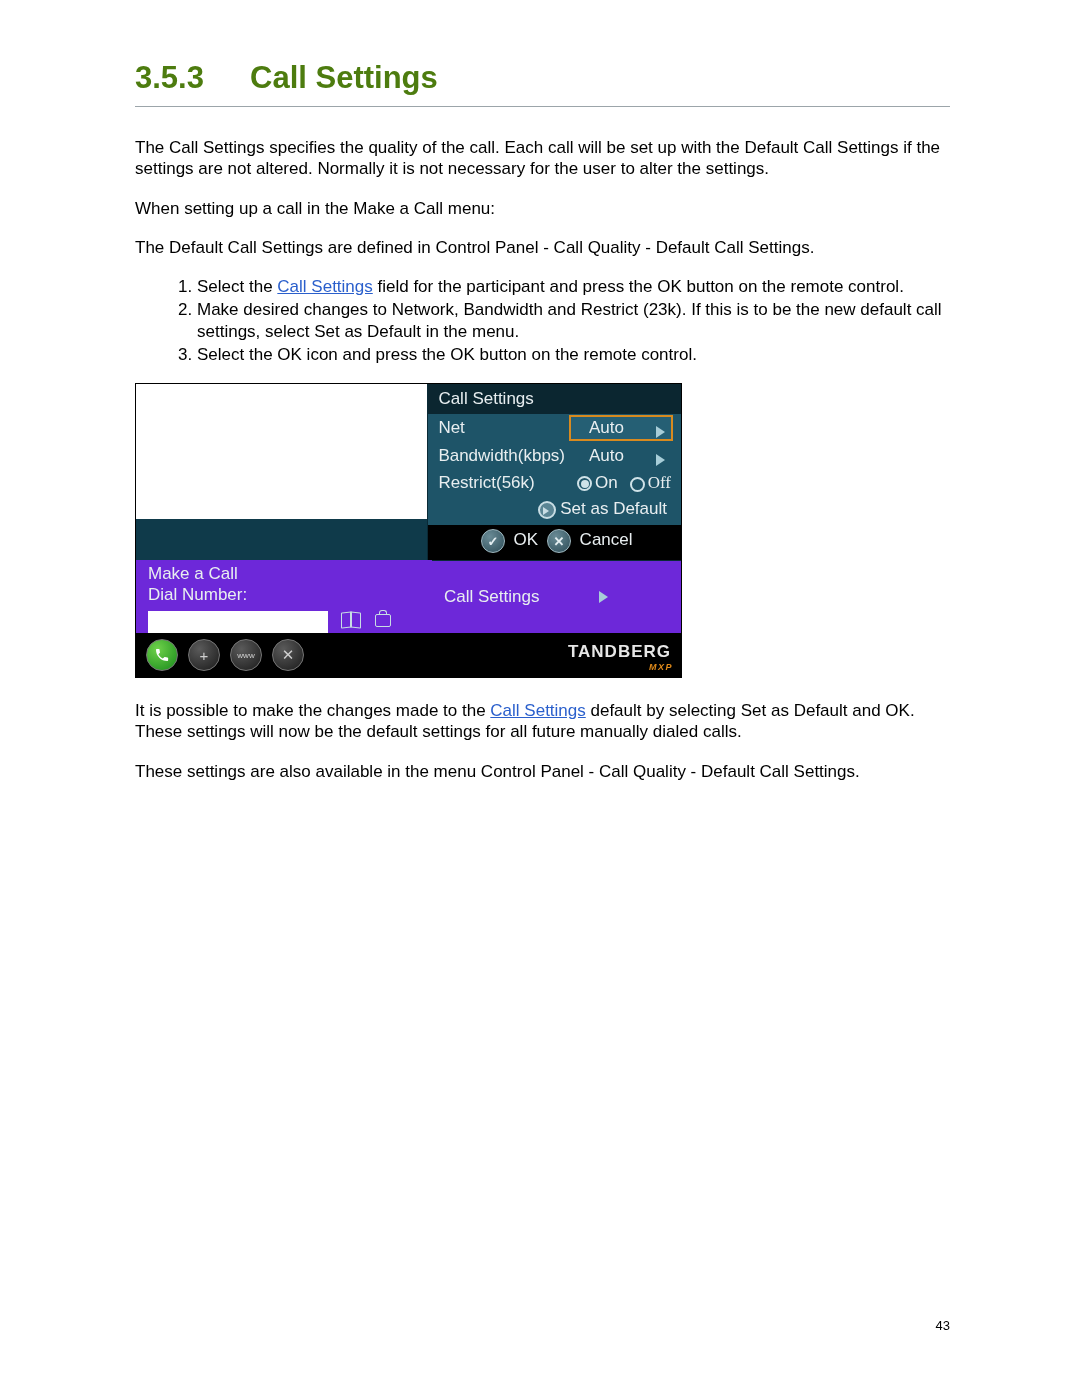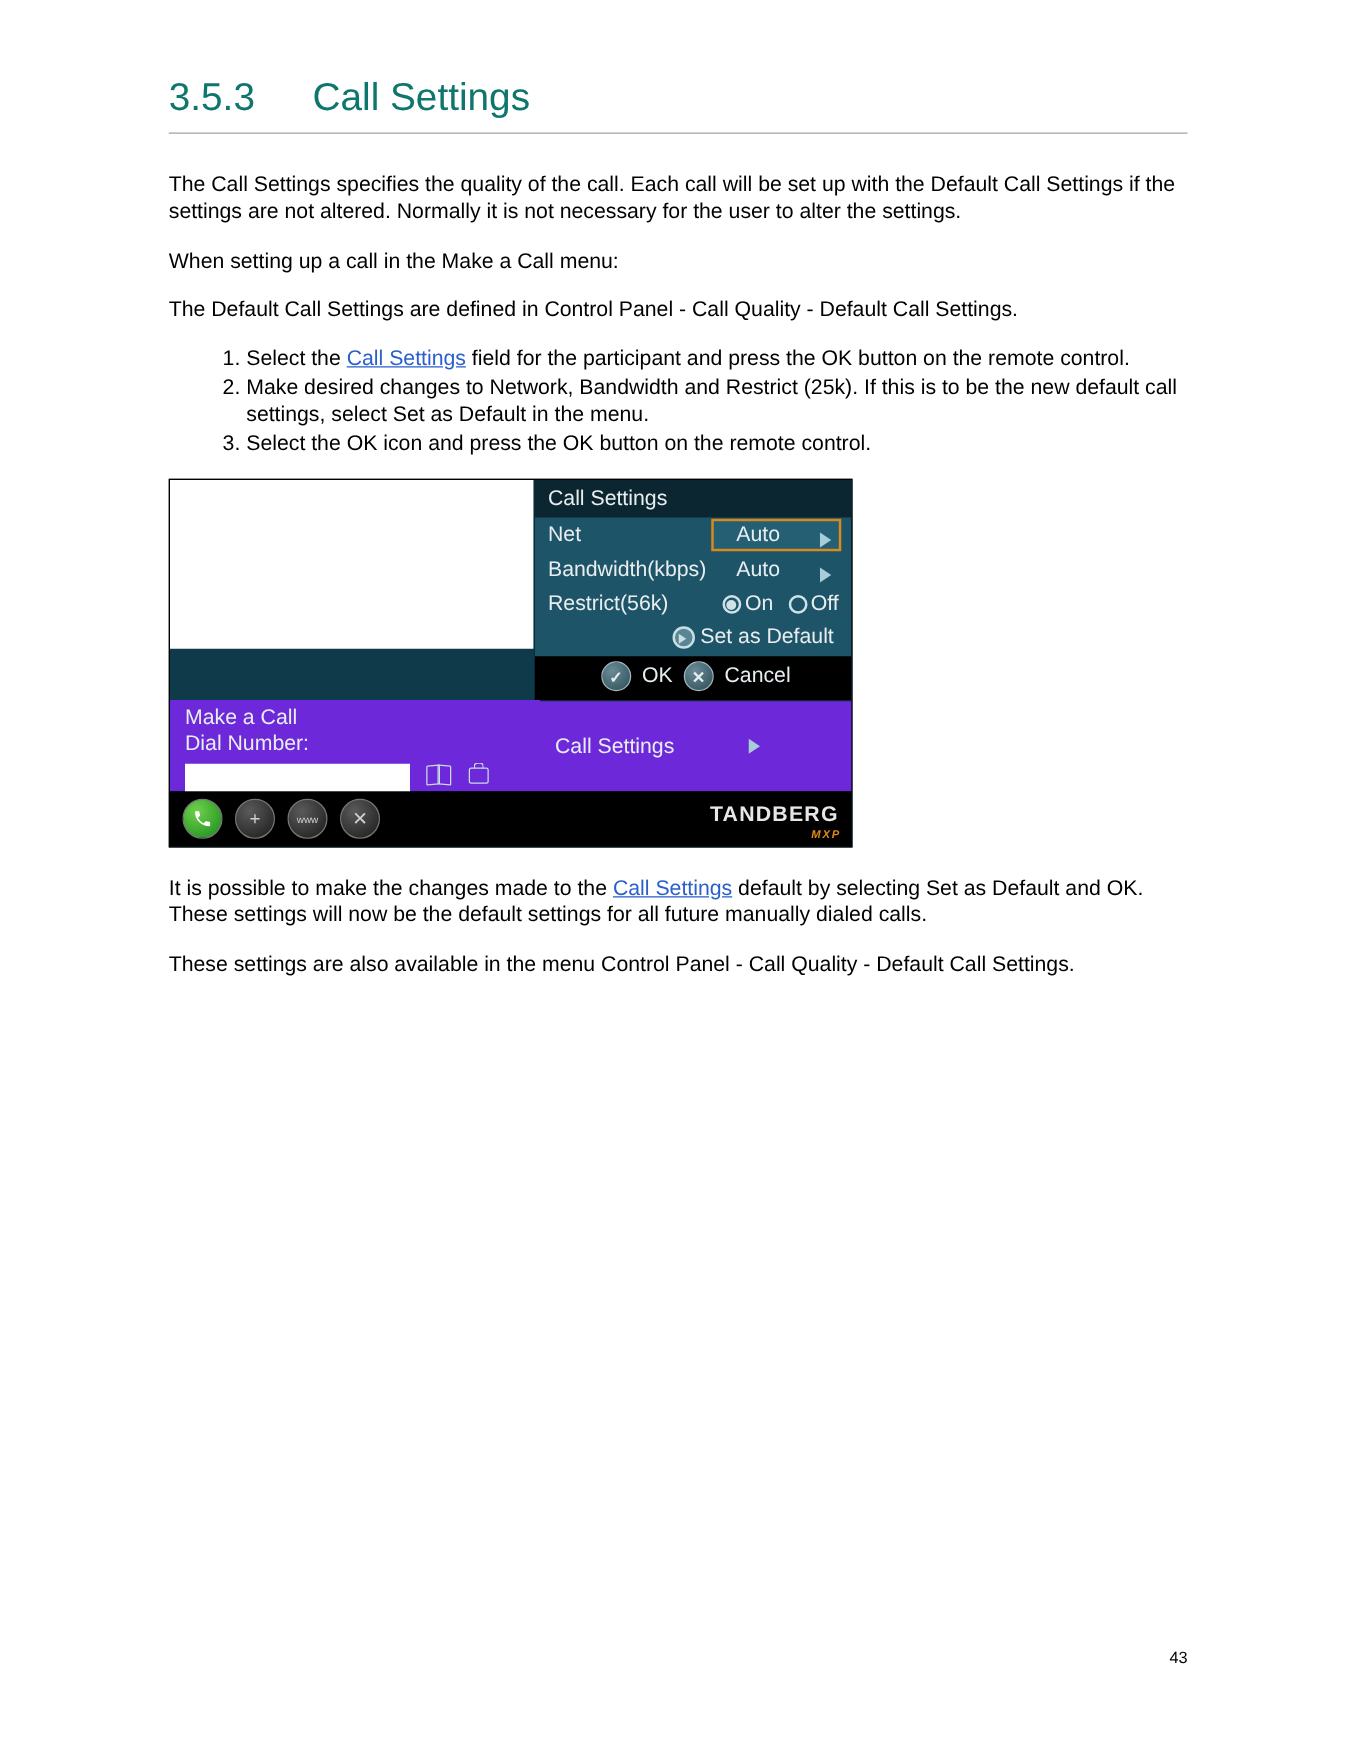--- a/index.html
+++ b/index.html
@@ -16,22 +16,22 @@
     box-sizing: border-box;
     position: relative;
     min-height: 1397px;
   }
   .header-right {
     text-align: right;
     font-size: 17px;
     margin-bottom: 55px;
   }
   .section-heading {
-    color: #0f766e;
-    font-weight: normal;
+    color: #4d7c0f;
+    font-weight: bold;
     font-size: 31px;
     margin-bottom: 10px;
   }
   .section-heading .num {
     display: inline-block;
     width: 115px;
   }
   hr.heading-rule {
     border: none;
     border-top: 1px solid #9ca5aa;
@@ -285,21 +285,21 @@
   <hr class="heading-rule">
 
   <p>The Call Settings specifies the quality of the call. Each call will be set up with the Default Call Settings if the settings are not altered. Normally it is not necessary for the user to alter the settings.</p>
   <p>When setting up a call in the Make a Call menu:</p>
   <p>The Default Call Settings are defined in Control Panel - Call Quality - Default Call Settings.</p>
 
   <ol>
     <li>
       <span>Select the </span><span class="link">Call Settings</span><span> field for the participant and press the OK button on the remote control.</span>
     </li>
-    <li>Make desired changes to Network, Bandwidth and Restrict (25k). If this is to be the new default call settings, select Set as Default in the menu.</li>
+    <li>Make desired changes to Network, Bandwidth and Restrict (23k). If this is to be the new default call settings, select Set as Default in the menu.</li>
     <li>Select the OK icon and press the OK button on the remote control.</li>
   </ol>
 
   <div class="ui-wrap">
     <div class="ui-top">
       <div class="ui-blank"></div>
       <div class="ui-popup">
         <div class="popup-title">Call Settings</div>
         <div class="popup-row">
           <span class="lbl">Net</span>
@@ -311,21 +311,21 @@
         <div class="popup-row">
           <span class="lbl">Bandwidth(kbps)</span>
           <span class="val-box">
             <span>Auto</span>
             <span class="arrow"></span>
           </span>
         </div>
         <div class="popup-row">
           <span class="lbl">Restrict(56k)</span>
           <span><span class="radio on"></span><span>On</span></span>
-          <span style="margin-left:6px;"><span class="radio"></span><span>Off</span></span>
+          <span style="margin-left:6px;font-family:Liberation Serif, serif;"><span class="radio"></span><span>Off</span></span>
         </div>
         <div class="setdef">
           <span class="disc-icon"></span><span>Set as Default</span>
         </div>
         <div class="okcancel">
           <span class="circ">✓</span>
           <span>OK</span>
           <span class="circ">✕</span>
           <span>Cancel</span>
         </div>

